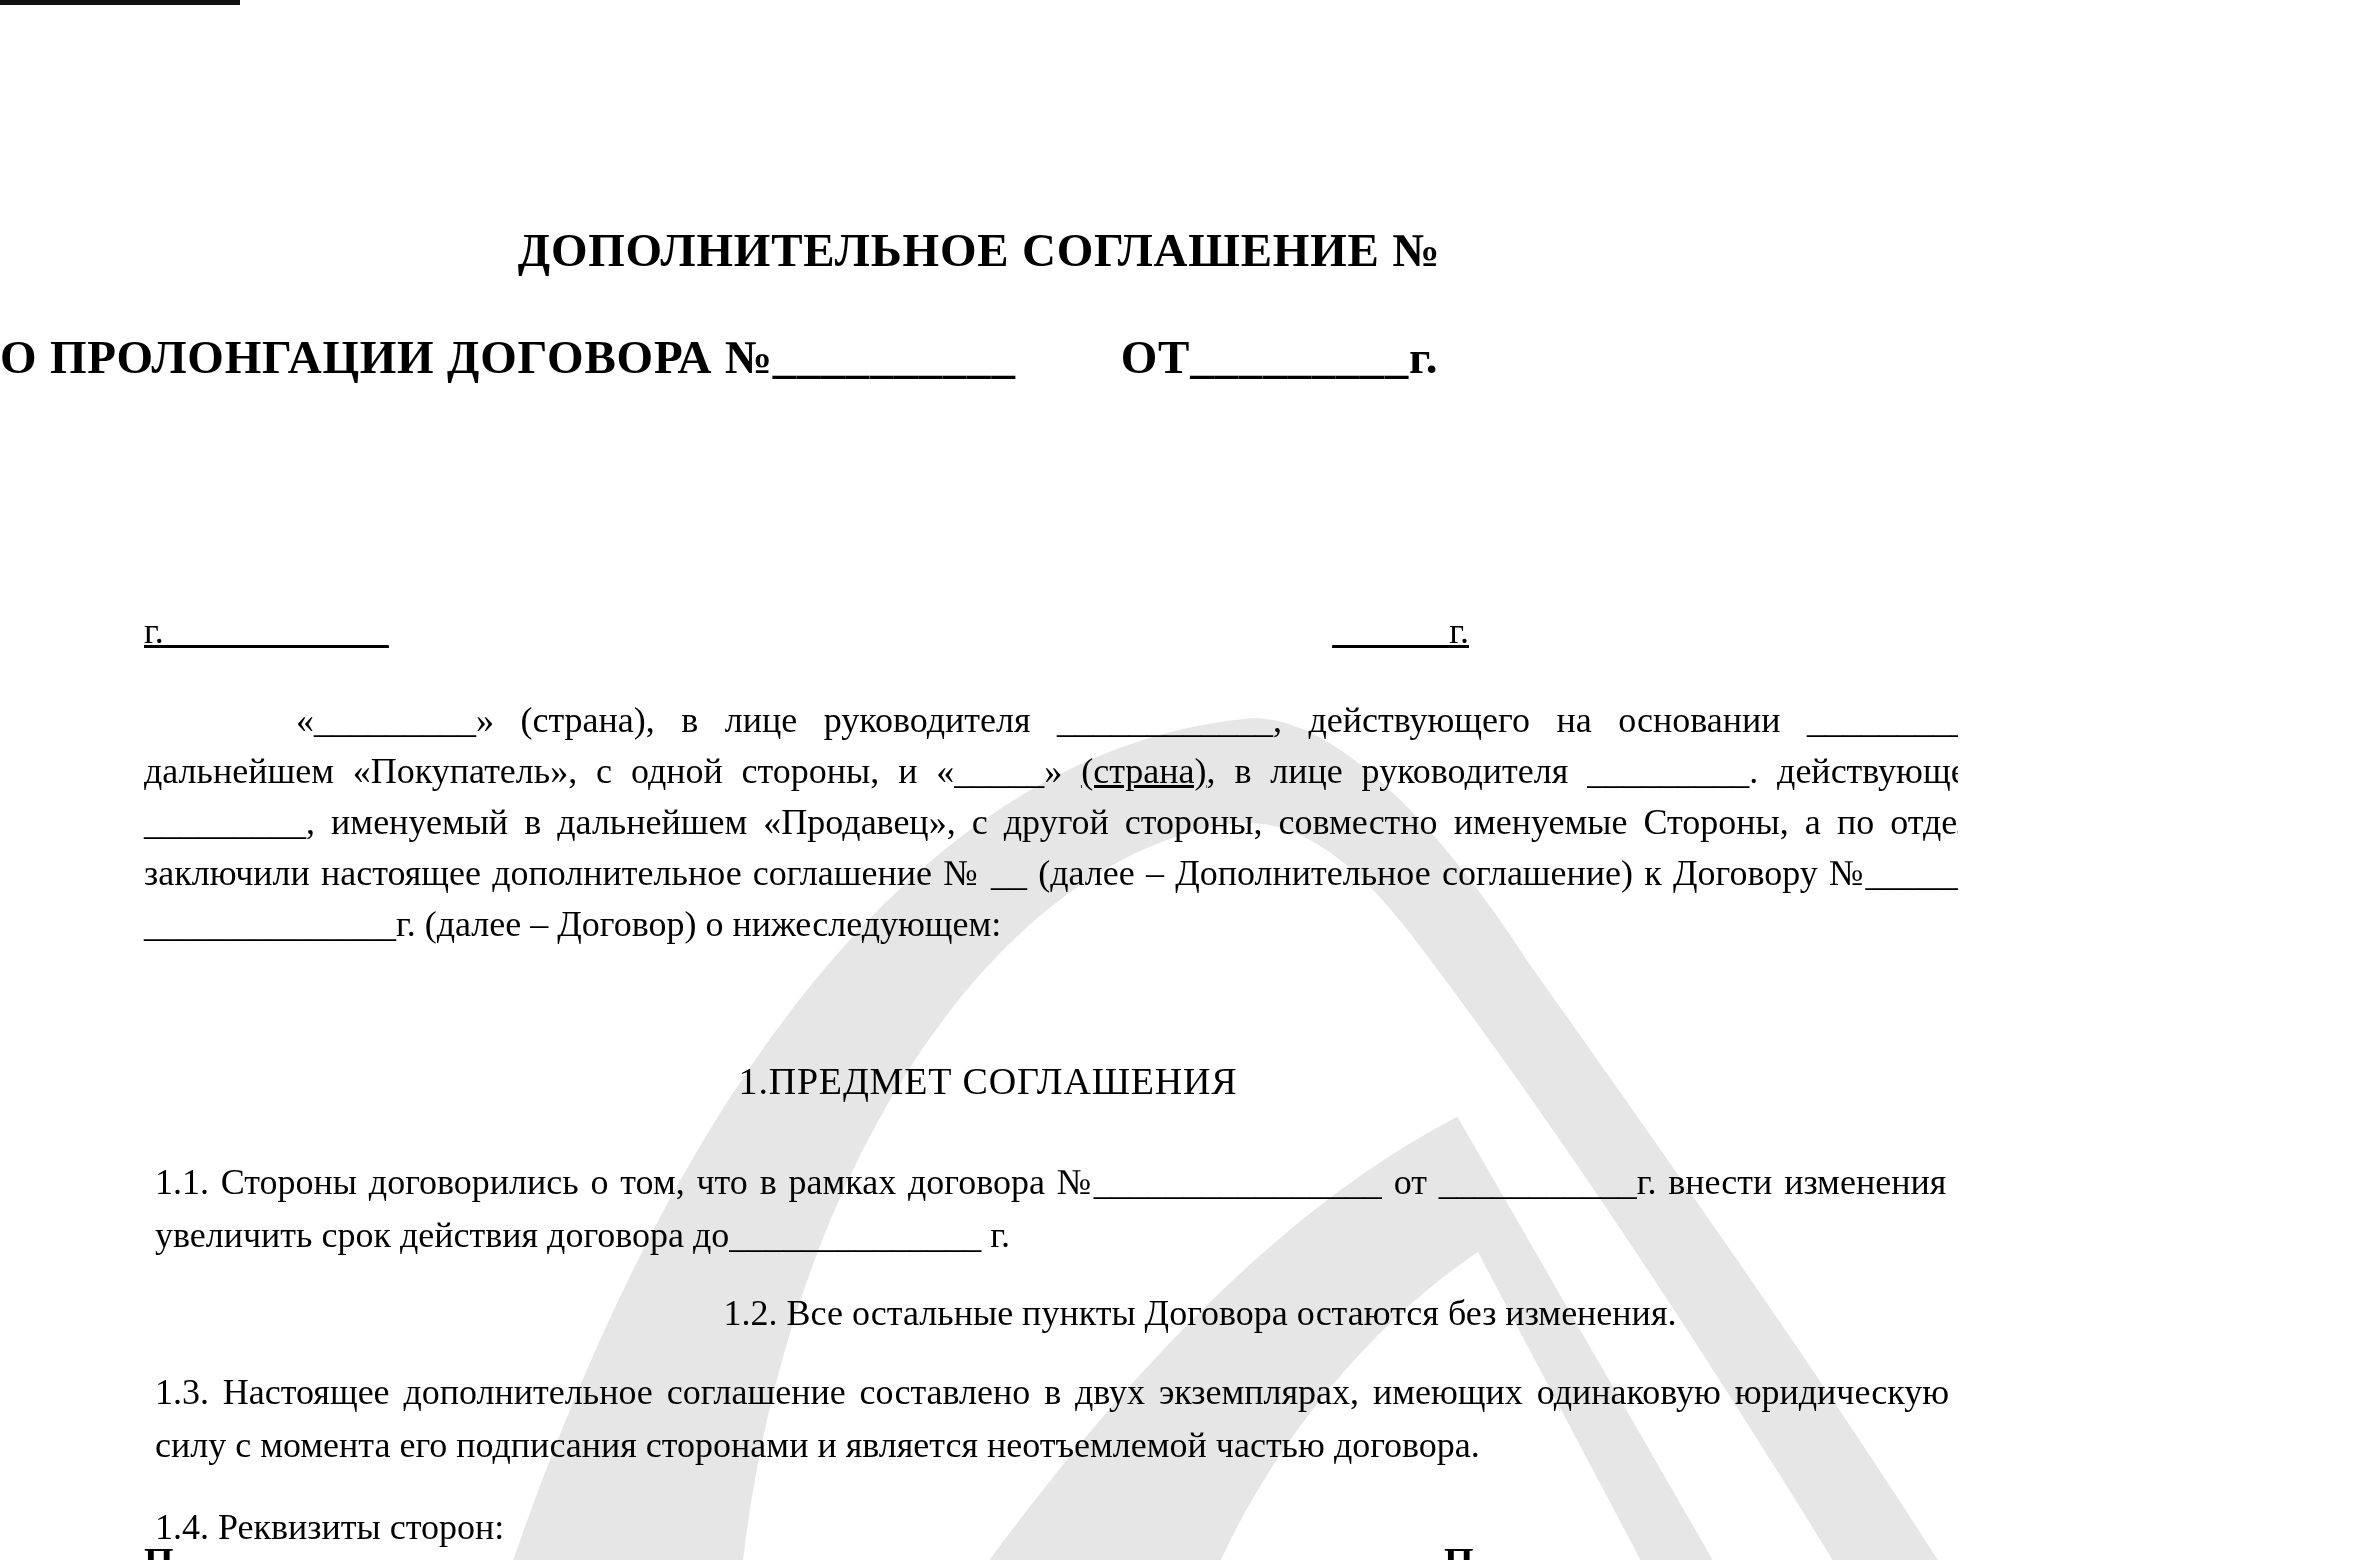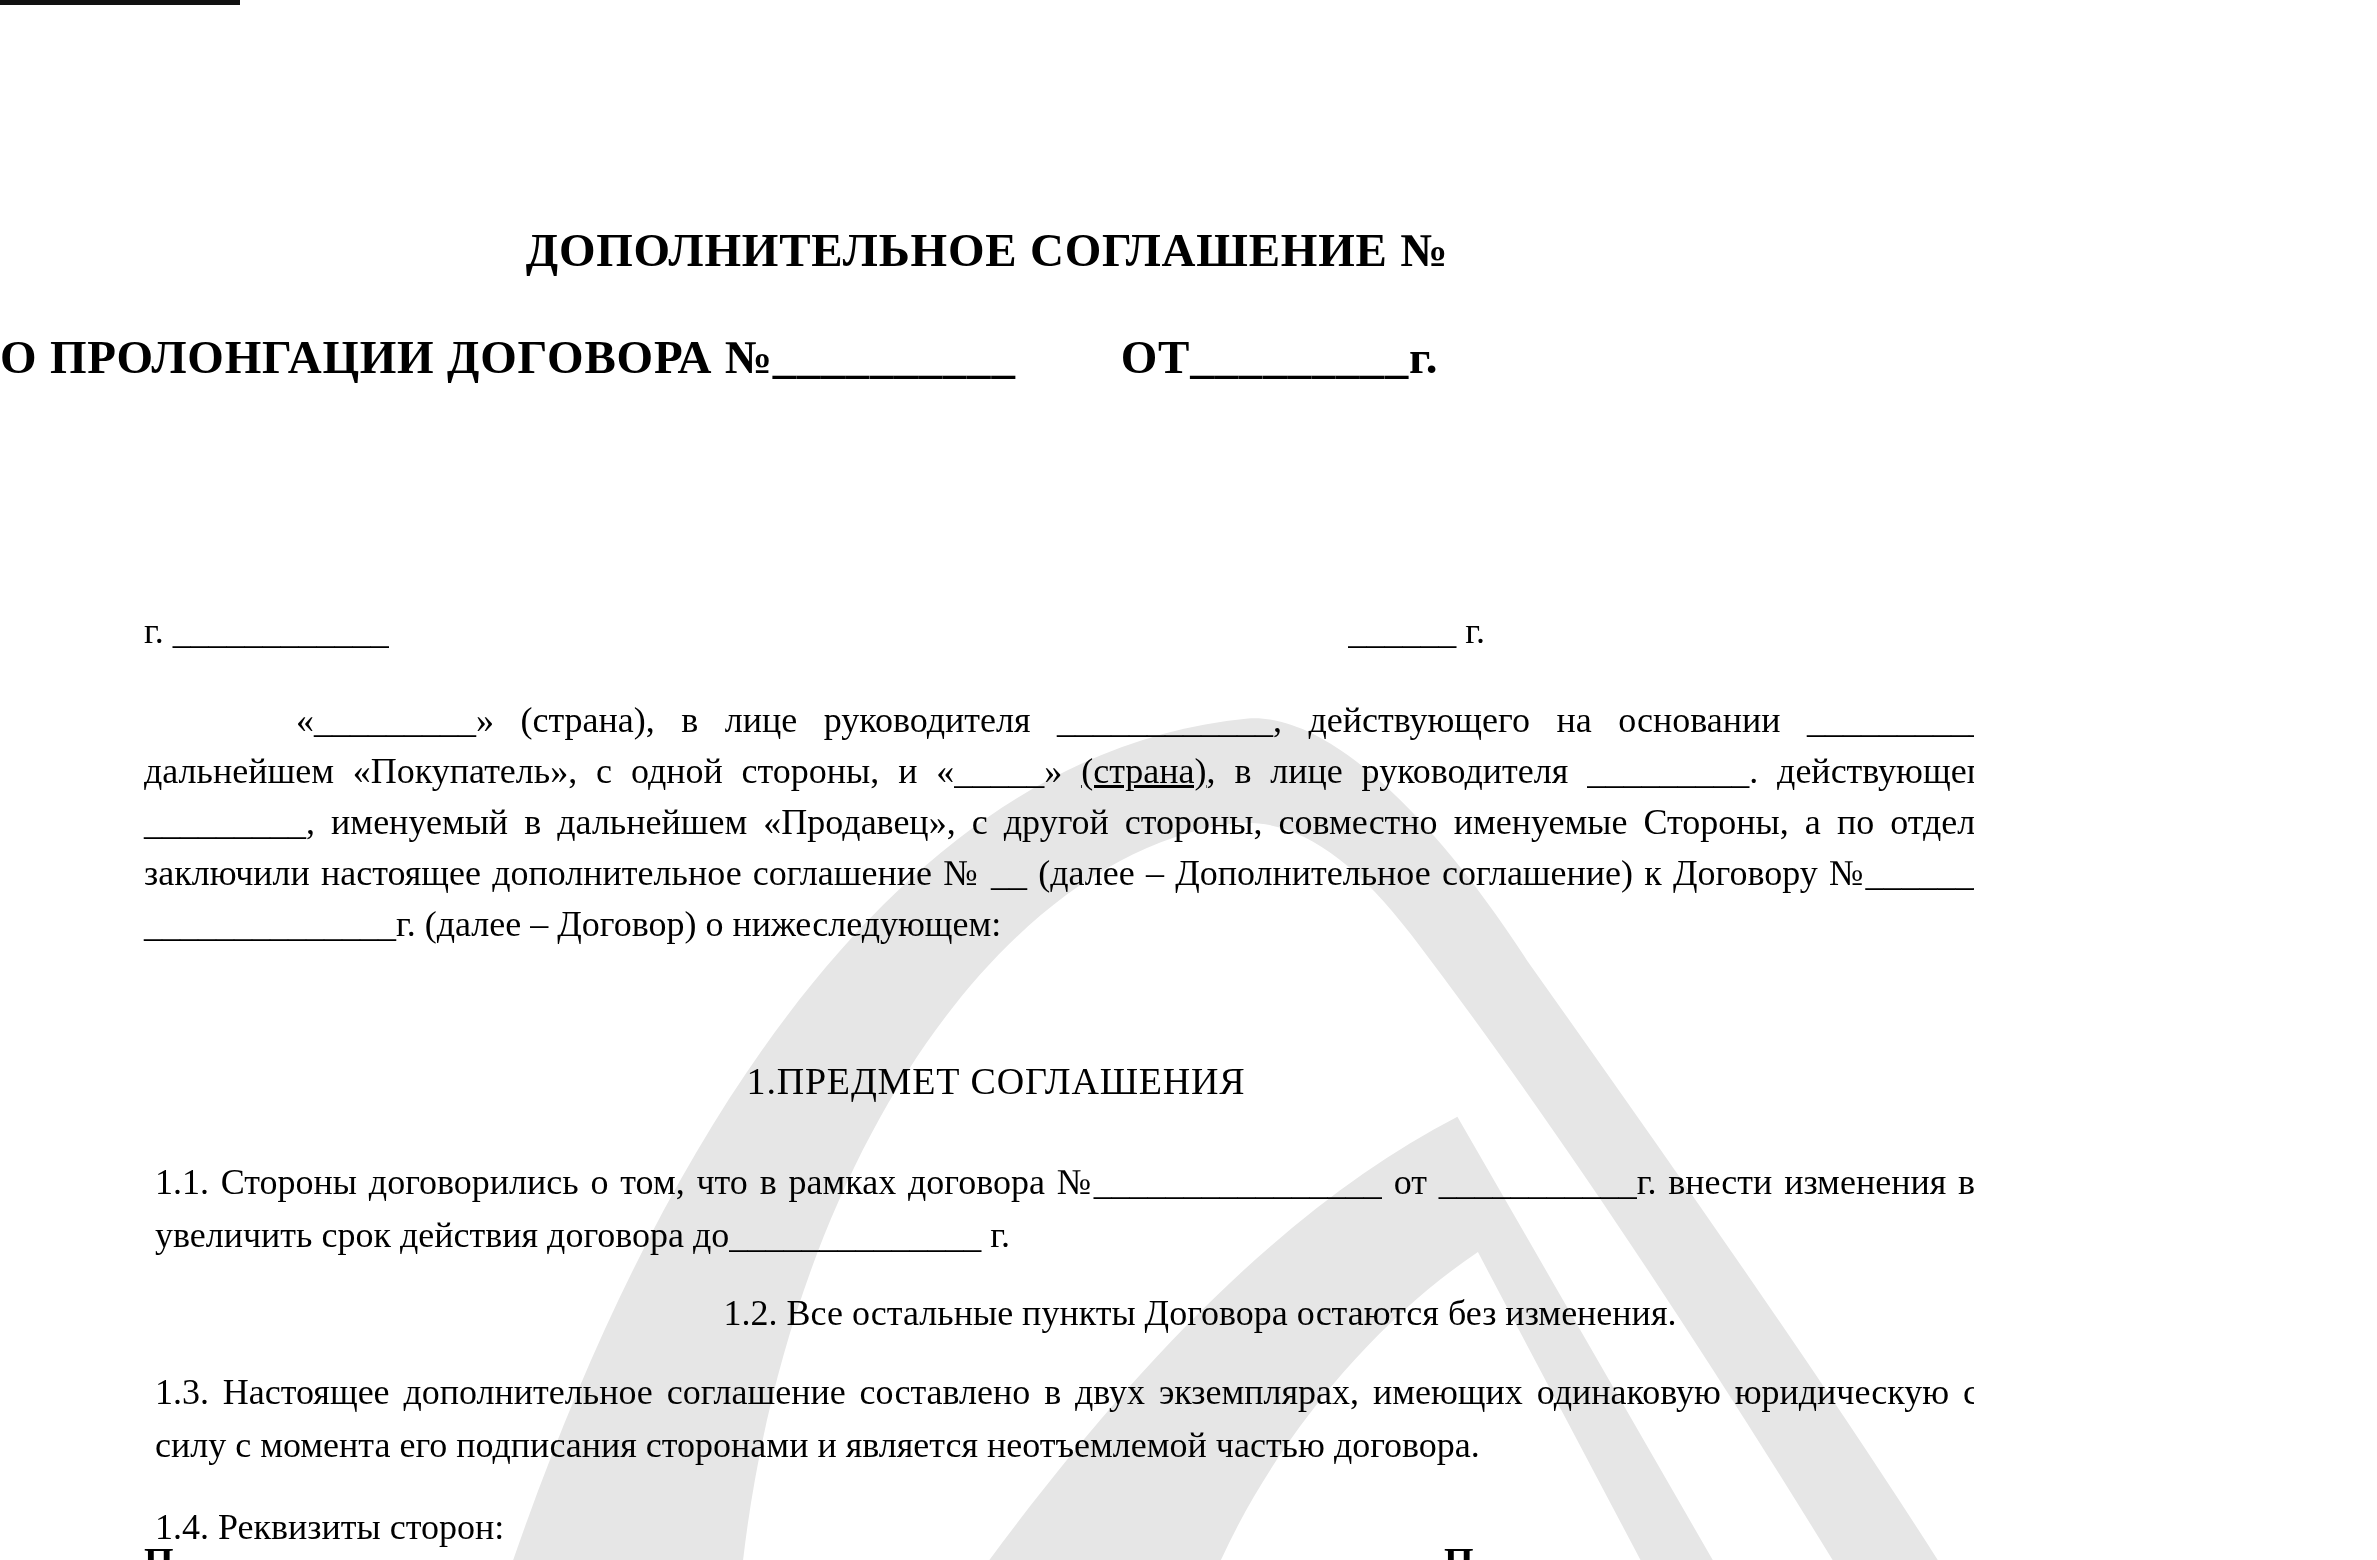--- a/index.html
+++ b/index.html
@@ -8,21 +8,20 @@
     background: #ffffff;
   }
   .page {
     position: relative;
     width: 1958px;
     height: 1560px;
     background: #ffffff;
     overflow: hidden;
     font-family: "Liberation Serif", "DejaVu Serif", serif;
     color: #000000;
-    padding-left: 16px;
   }
   .top-artifact {
     position: absolute;
     left: 0;
     top: 0;
     width: 240px;
     height: 5px;
     background: #111111;
   }
   .watermark {
@@ -62,20 +61,21 @@
   .dateline {
     position: absolute;
     top: 608px;
     left: 144px;
     right: 144px;
     display: flex;
     justify-content: space-between;
     font-size: 36px;
     line-height: 46px;
     white-space: nowrap;
+    text-decoration: underline;
   }
   .dateline .right {
     padding-right: 345px;
   }
   .intro {
     position: absolute;
     top: 695px;
     left: 144px;
     width: 2090px;
     margin: 0;

